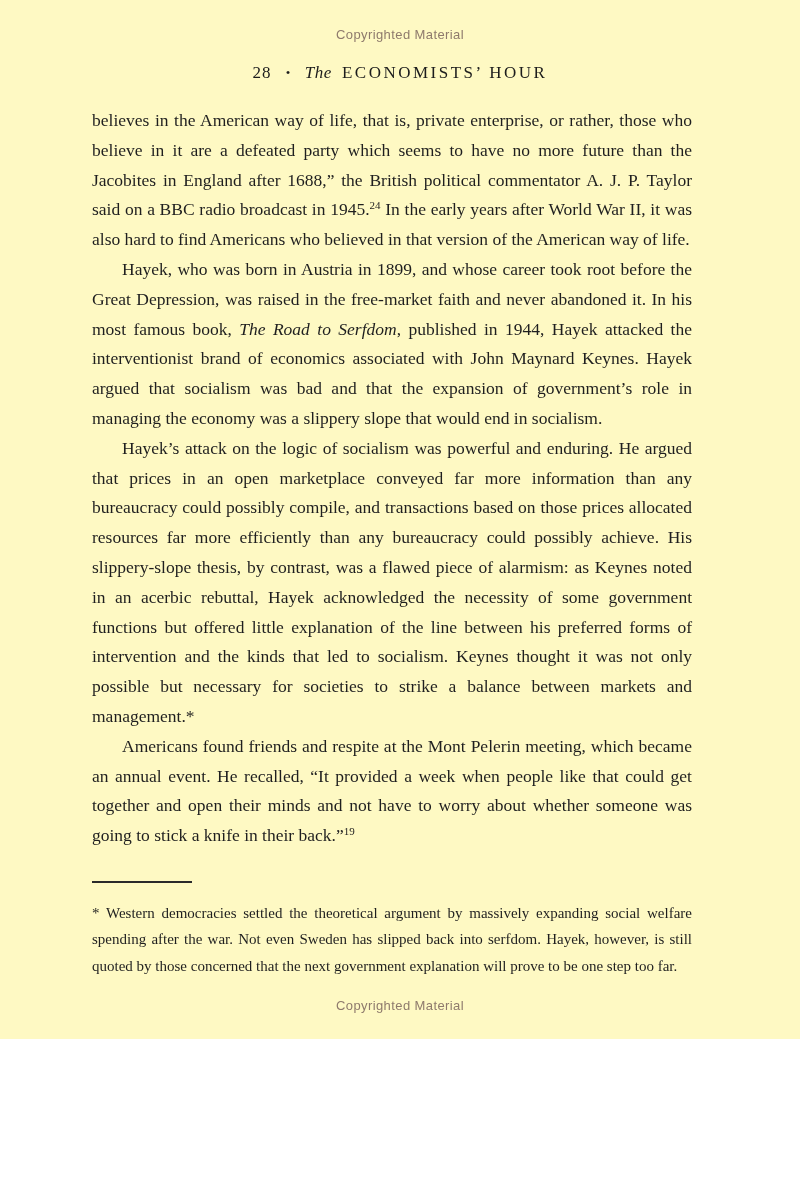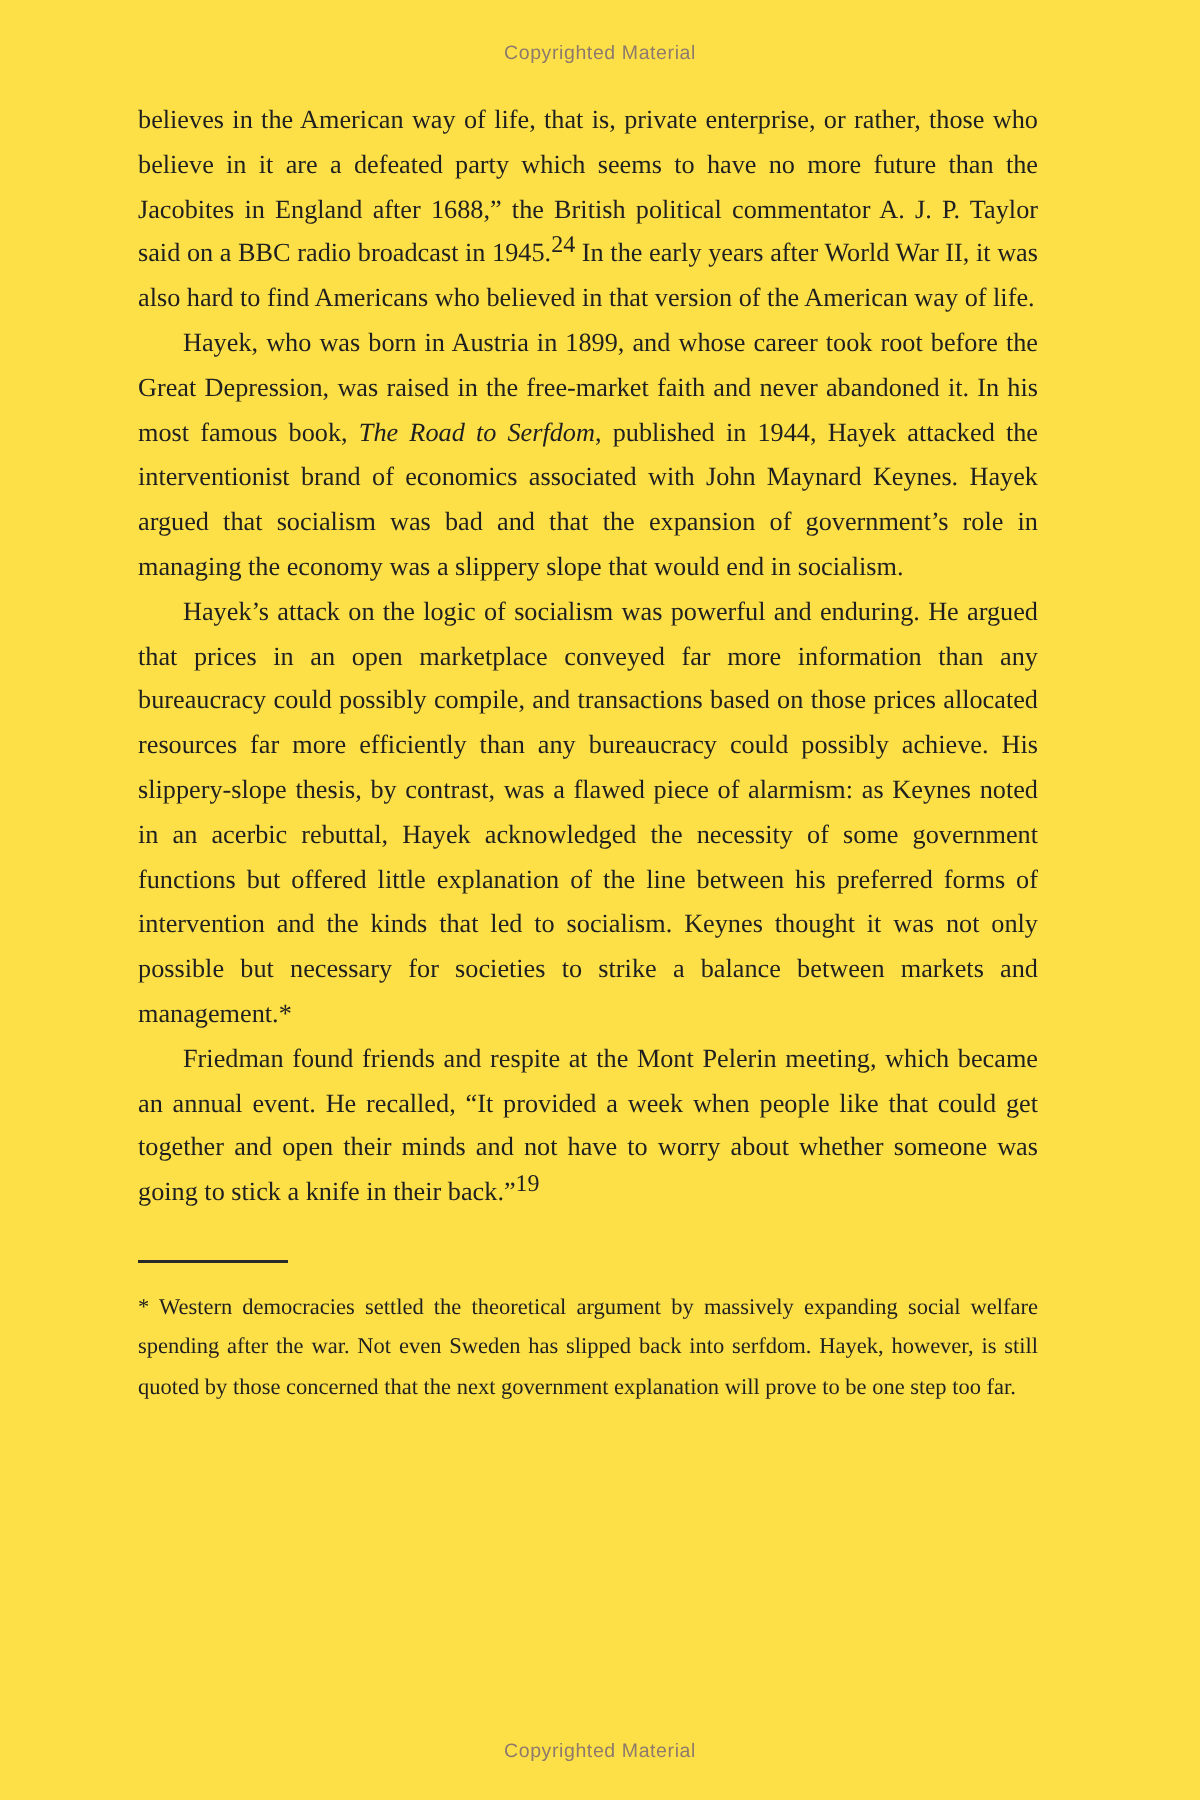--- a/index.html
+++ b/index.html
@@ -1,20 +1,20 @@
 <!DOCTYPE html>
 <html><head>
 <meta charset="utf-8">
 <style>
   html, body { margin: 0; padding: 0; background: #ffffff; }
   .page {
     position: relative;
     width: 800px;
-    height: 1200px;
-    background: #fde047;
+    height: 1039px;
+    background: #fef9c3;
     font-family: "Liberation Serif", serif;
     color: #1f1f1f;
     overflow: hidden;
     box-sizing: border-box;
   }
   .watermark {
     text-align: center;
     font-family: "Liberation Sans", sans-serif;
     font-size: 13px;
     letter-spacing: 0.4px;
@@ -40,21 +40,21 @@
     margin: 23px 0 0 92px;
     text-align: justify;
     font-size: 17.5px;
     line-height: 29.8px;
     color: #1f1f1f;
   }
   .body-text p { margin: 0; text-indent: 30px; }
   .body-text p.noindent { text-indent: 0; }
   .italic { font-style: italic; }
   sup.fnref {
-    font-size: 16px;
+    font-size: 11px;
     line-height: 0;
     vertical-align: 6px;
     letter-spacing: 0;
   }
   .footnote-rule {
     width: 100px;
     height: 0;
     border-top: 2px solid #2a2a2a;
     margin: 30px 0 17px 92px;
   }
@@ -67,37 +67,43 @@
     color: #1f1f1f;
   }
 </style>
 </head>
 <body>
 
 <div class="page">
 
   <div class="watermark top">Copyrighted Material</div>
 
+  <div class="running-header">
+    <span class="pagenum">28</span>
+    <span class="bullet">•</span>
+    <span class="title-the">The</span>
+    <span class="title-caps">ECONOMISTS’ HOUR</span>
+  </div>
 
   <div class="body-text">
 
     <p class="noindent">
       <span>believes in the American way of life, that is, private enterprise, or rather, those who believe in it are a defeated party which seems to have no more future than the Jacobites in England after 1688,” the British political commentator A. J. P. Taylor said on a BBC radio broadcast in 1945.</span><sup class="fnref">24</sup><span> In the early years after World War II, it was also hard to find Americans who believed in that version of the American way of life.</span>
     </p>
 
     <p>
       <span>Hayek, who was born in Austria in 1899, and whose career took root before the Great Depression, was raised in the free-market faith and never abandoned it. In his most famous book, </span><span class="italic">The Road to Serfdom</span><span>, published in 1944, Hayek attacked the interventionist brand of economics associated with John Maynard Keynes. Hayek argued that socialism was bad and that the expansion of government’s role in managing the economy was a slippery slope that would end in socialism.</span>
     </p>
 
     <p>
       <span>Hayek’s attack on the logic of socialism was powerful and enduring. He argued that prices in an open marketplace conveyed far more information than any bureaucracy could possibly compile, and transactions based on those prices allocated resources far more efficiently than any bureaucracy could possibly achieve. His slippery-slope thesis, by contrast, was a flawed piece of alarmism: as Keynes noted in an acerbic rebuttal, Hayek acknowledged the necessity of some government functions but offered little explanation of the line between his preferred forms of intervention and the kinds that led to socialism. Keynes thought it was not only possible but necessary for societies to strike a balance between markets and management.*</span>
     </p>
 
     <p>
-      <span>Friedman found friends and respite at the Mont Pelerin meeting, which became an annual event. He recalled, “It provided a week when people like that could get together and open their minds and not have to worry about whether someone was going to stick a knife in their back.”</span><sup class="fnref">19</sup>
+      <span>Americans found friends and respite at the Mont Pelerin meeting, which became an annual event. He recalled, “It provided a week when people like that could get together and open their minds and not have to worry about whether someone was going to stick a knife in their back.”</span><sup class="fnref">19</sup>
     </p>
 
   </div>
 
   <div class="footnote-rule"></div>
 
   <p class="footnote">* Western democracies settled the theoretical argument by massively expanding social welfare spending after the war. Not even Sweden has slipped back into serfdom. Hayek, however, is still quoted by those concerned that the next government explanation will prove to be one step too far.</p>
 
   <div class="watermark bottom">Copyrighted Material</div>
 

